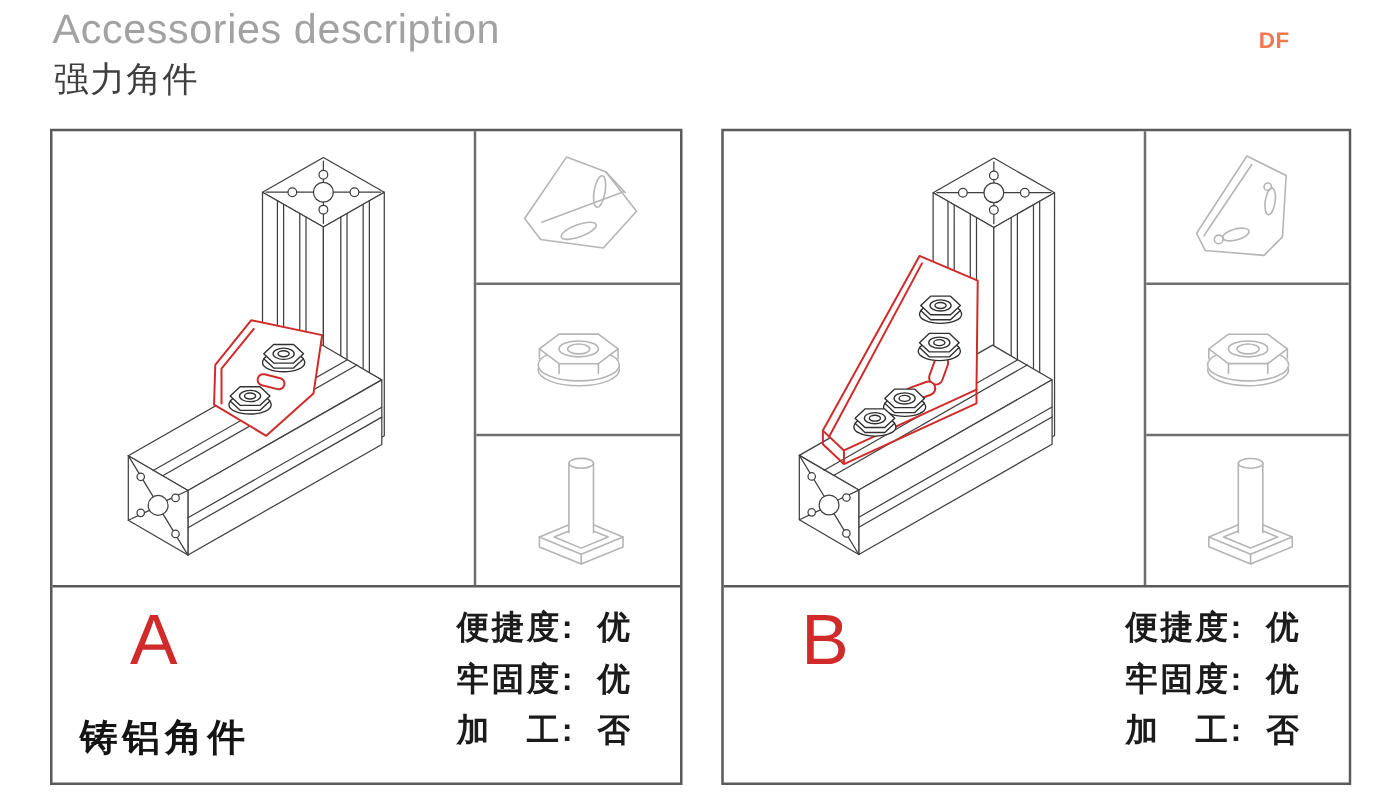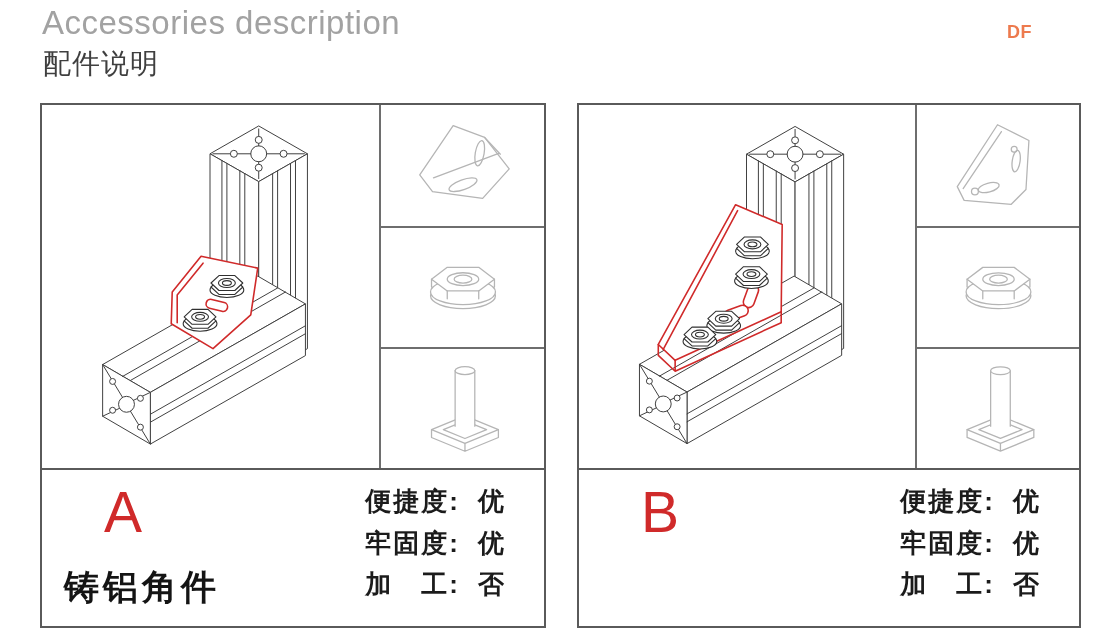--- a/index.html
+++ b/index.html
@@ -30,21 +30,21 @@
   .panel-b{left:577px;width:504px;grid-template-columns:338px 162px;}
   .main-cell{grid-row:1/4;grid-column:1;border-right:2px solid var(--border-inner);
     display:flex;align-items:center;justify-content:center;}
   .part-cell{grid-column:2;display:flex;align-items:center;justify-content:center;}
   .part-cell.r2,.part-cell.r3{border-top:2px solid var(--border-inner);}
   .label-cell{grid-row:4;grid-column:1/3;border-top:2px solid var(--border-outer);
     position:relative;}
 
   .letter{position:absolute;left:62px;top:14px;font-size:57px;font-weight:400;
     color:var(--accent);line-height:1;}
-  .variant-name{position:absolute;left:22px;bottom:15px;font-size:35px;font-weight:700;
+  .variant-name{position:absolute;left:22px;bottom:15px;font-size:30px;font-weight:700;
     color:#141414;letter-spacing:4px;}
   .specs{position:absolute;right:38px;top:17px;display:flex;flex-direction:column;gap:13px;}
   .spec-row{display:flex;justify-content:flex-end;align-items:baseline;gap:18px;
     font-size:26px;font-weight:700;color:#1b1b1b;letter-spacing:2px;line-height:1.1;margin-left:48px;}
 
   svg{display:block;}
   .dk{stroke:var(--line-dark);stroke-width:1;fill:none;stroke-linejoin:round;stroke-linecap:round;}
   .dkf{stroke:var(--line-dark);stroke-width:1;fill:#fff;stroke-linejoin:round;}
   .red{stroke:var(--accent);stroke-width:1.6;fill:none;stroke-linejoin:round;stroke-linecap:round;}
   .redf{stroke:var(--accent);stroke-width:1.6;fill:#fff;stroke-linejoin:round;}
@@ -62,21 +62,21 @@
       <polygon points="-16,-1 -8,6.5 8,6.5 16,-1 8,-8.5 -8,-8.5" fill="#fff"></polygon>
       <ellipse cx="0" cy="-1" rx="8.5" ry="4.5" fill="#fff"></ellipse>
       <ellipse cx="0" cy="-1" rx="4.5" ry="2.4" fill="#fff"></ellipse>
     </g>
   </defs>
 </svg>
 
 <div class="page">
 
   <div class="title">Accessories description</div>
-  <div class="subtitle">配件说明</div>
+  <div class="subtitle">强力角件</div>
   <div class="brand">DF</div>
 
   <div class="panel panel-a">
     <div class="main-cell">
       <svg width="337" height="361" viewBox="0 0 339 363">
 
         <g>
           <polygon class="dkf" points="169,48 218,20 267,48 218,76"></polygon>
           <polygon class="dkf" points="169,48 218,76 218,272 169,244"></polygon>
           <polygon class="dkf" points="218,76 267,48 267,244 218,272"></polygon>

